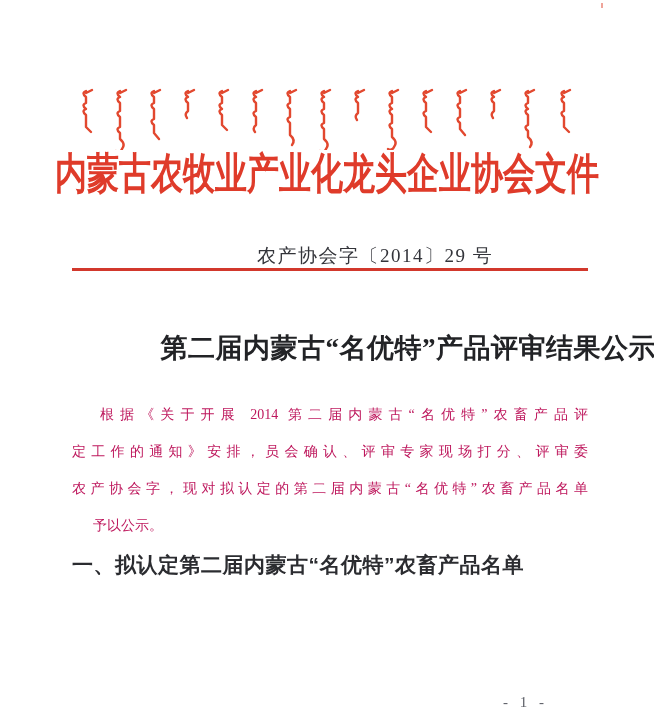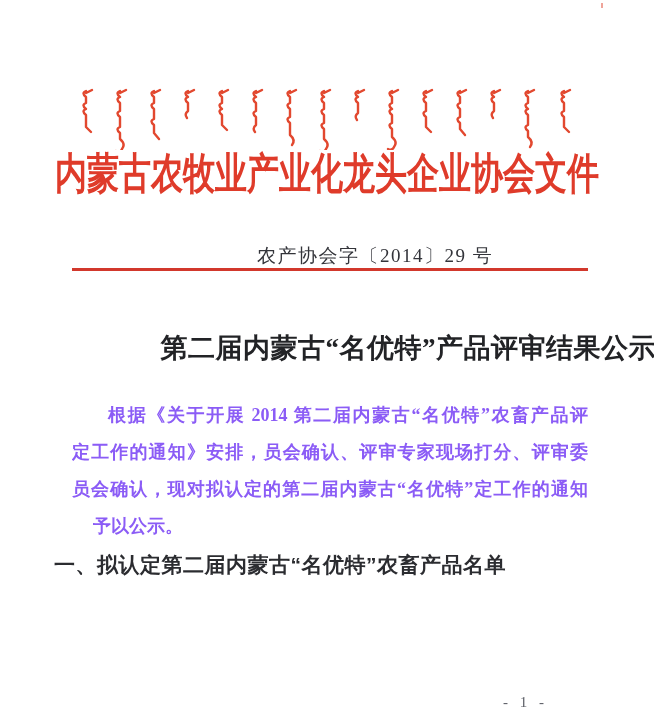--- a/index.html
+++ b/index.html
@@ -85,24 +85,23 @@
     font-family: "Liberation Serif", "DejaVu Serif", serif;
     white-space: nowrap;
   }
 
   
   .body-block {
     position: absolute;
     top: 400px;
     left: 72px;
     width: 516px;
-    color: #8b5cf6;
-    font-size: 18px;
-    font-family: "Liberation Serif", "DejaVu Serif", serif;
-    font-weight: bold;
+    color: #be185d;
+    font-size: 14px;
+    font-family: "Liberation Serif", "DejaVu Serif", serif;
   }
   .body-line {
     height: 37px;
     line-height: 30px;
     text-align: justify;
     text-align-last: justify;
     overflow: hidden;
   }
   .body-line.first {
     text-indent: 2em;
@@ -110,21 +109,21 @@
   .body-line.last {
     text-align: left;
     text-align-last: left;
     margin-left: 21px;
   }
 
   
   .section-heading {
     position: absolute;
     top: 551px;
-    left: 54px;
+    left: 72px;
     width: 516px;
     margin: 0;
     font-size: 21px;
     line-height: 28px;
     font-weight: bold;
     color: #2b2c30;
     letter-spacing: 0.5px;
     font-family: "Liberation Sans", "DejaVu Sans", sans-serif;
     white-space: nowrap;
   }
@@ -207,21 +206,21 @@
 
   <div class="docnum">农产协会字〔2014〕29 号</div>
 
   <div class="red-rule"></div>
 
   <h2 class="doc-title">第二届内蒙古“名优特”产品评审结果公示</h2>
 
   <div class="body-block">
     <div class="body-line first">根据《关于开展 2014 第二届内蒙古“名优特”农畜产品评</div>
     <div class="body-line">定工作的通知》安排，员会确认、评审专家现场打分、评审委</div>
-    <div class="body-line">员会确认，现对拟认定的第二届内蒙古“名优特”定工作的通知</div>
+    <div class="body-line">农产协会字，现对拟认定的第二届内蒙古“名优特”农畜产品名单</div>
     <div class="body-line last">予以公示。</div>
   </div>
 
   <h3 class="section-heading">一、拟认定第二届内蒙古“名优特”农畜产品名单</h3>
 
   <div class="page-number">- 1 -</div>
 
   <div class="scan-artifact"></div>
 
 </div>

